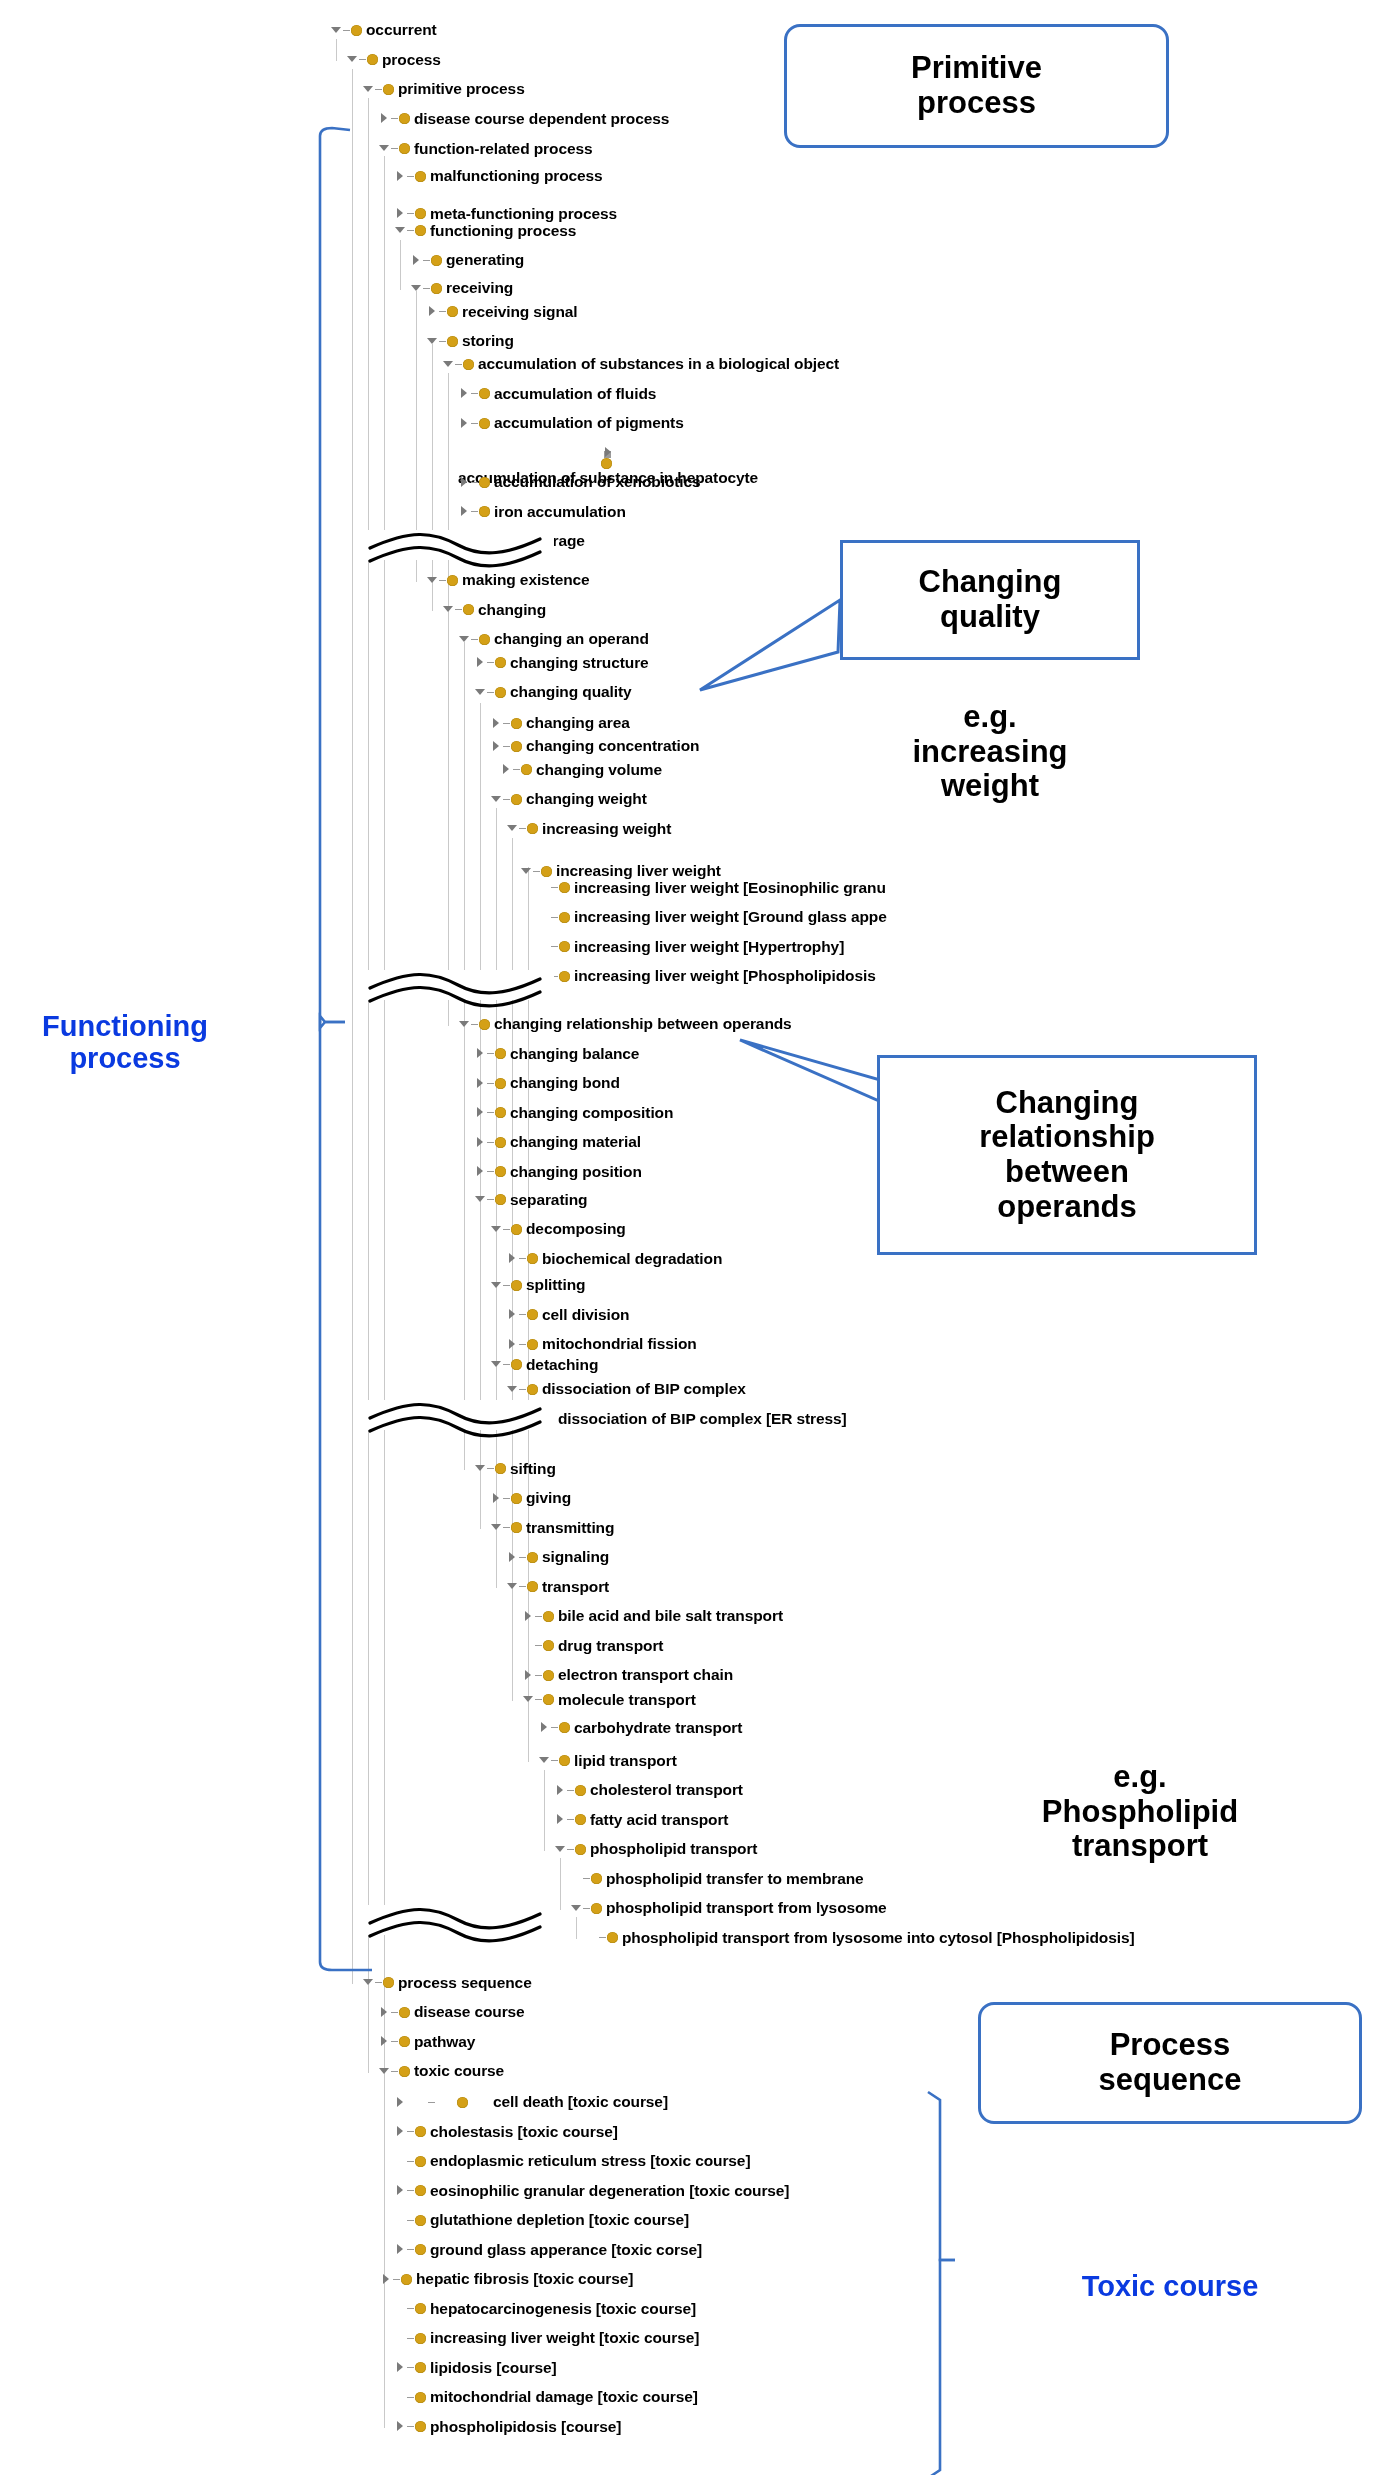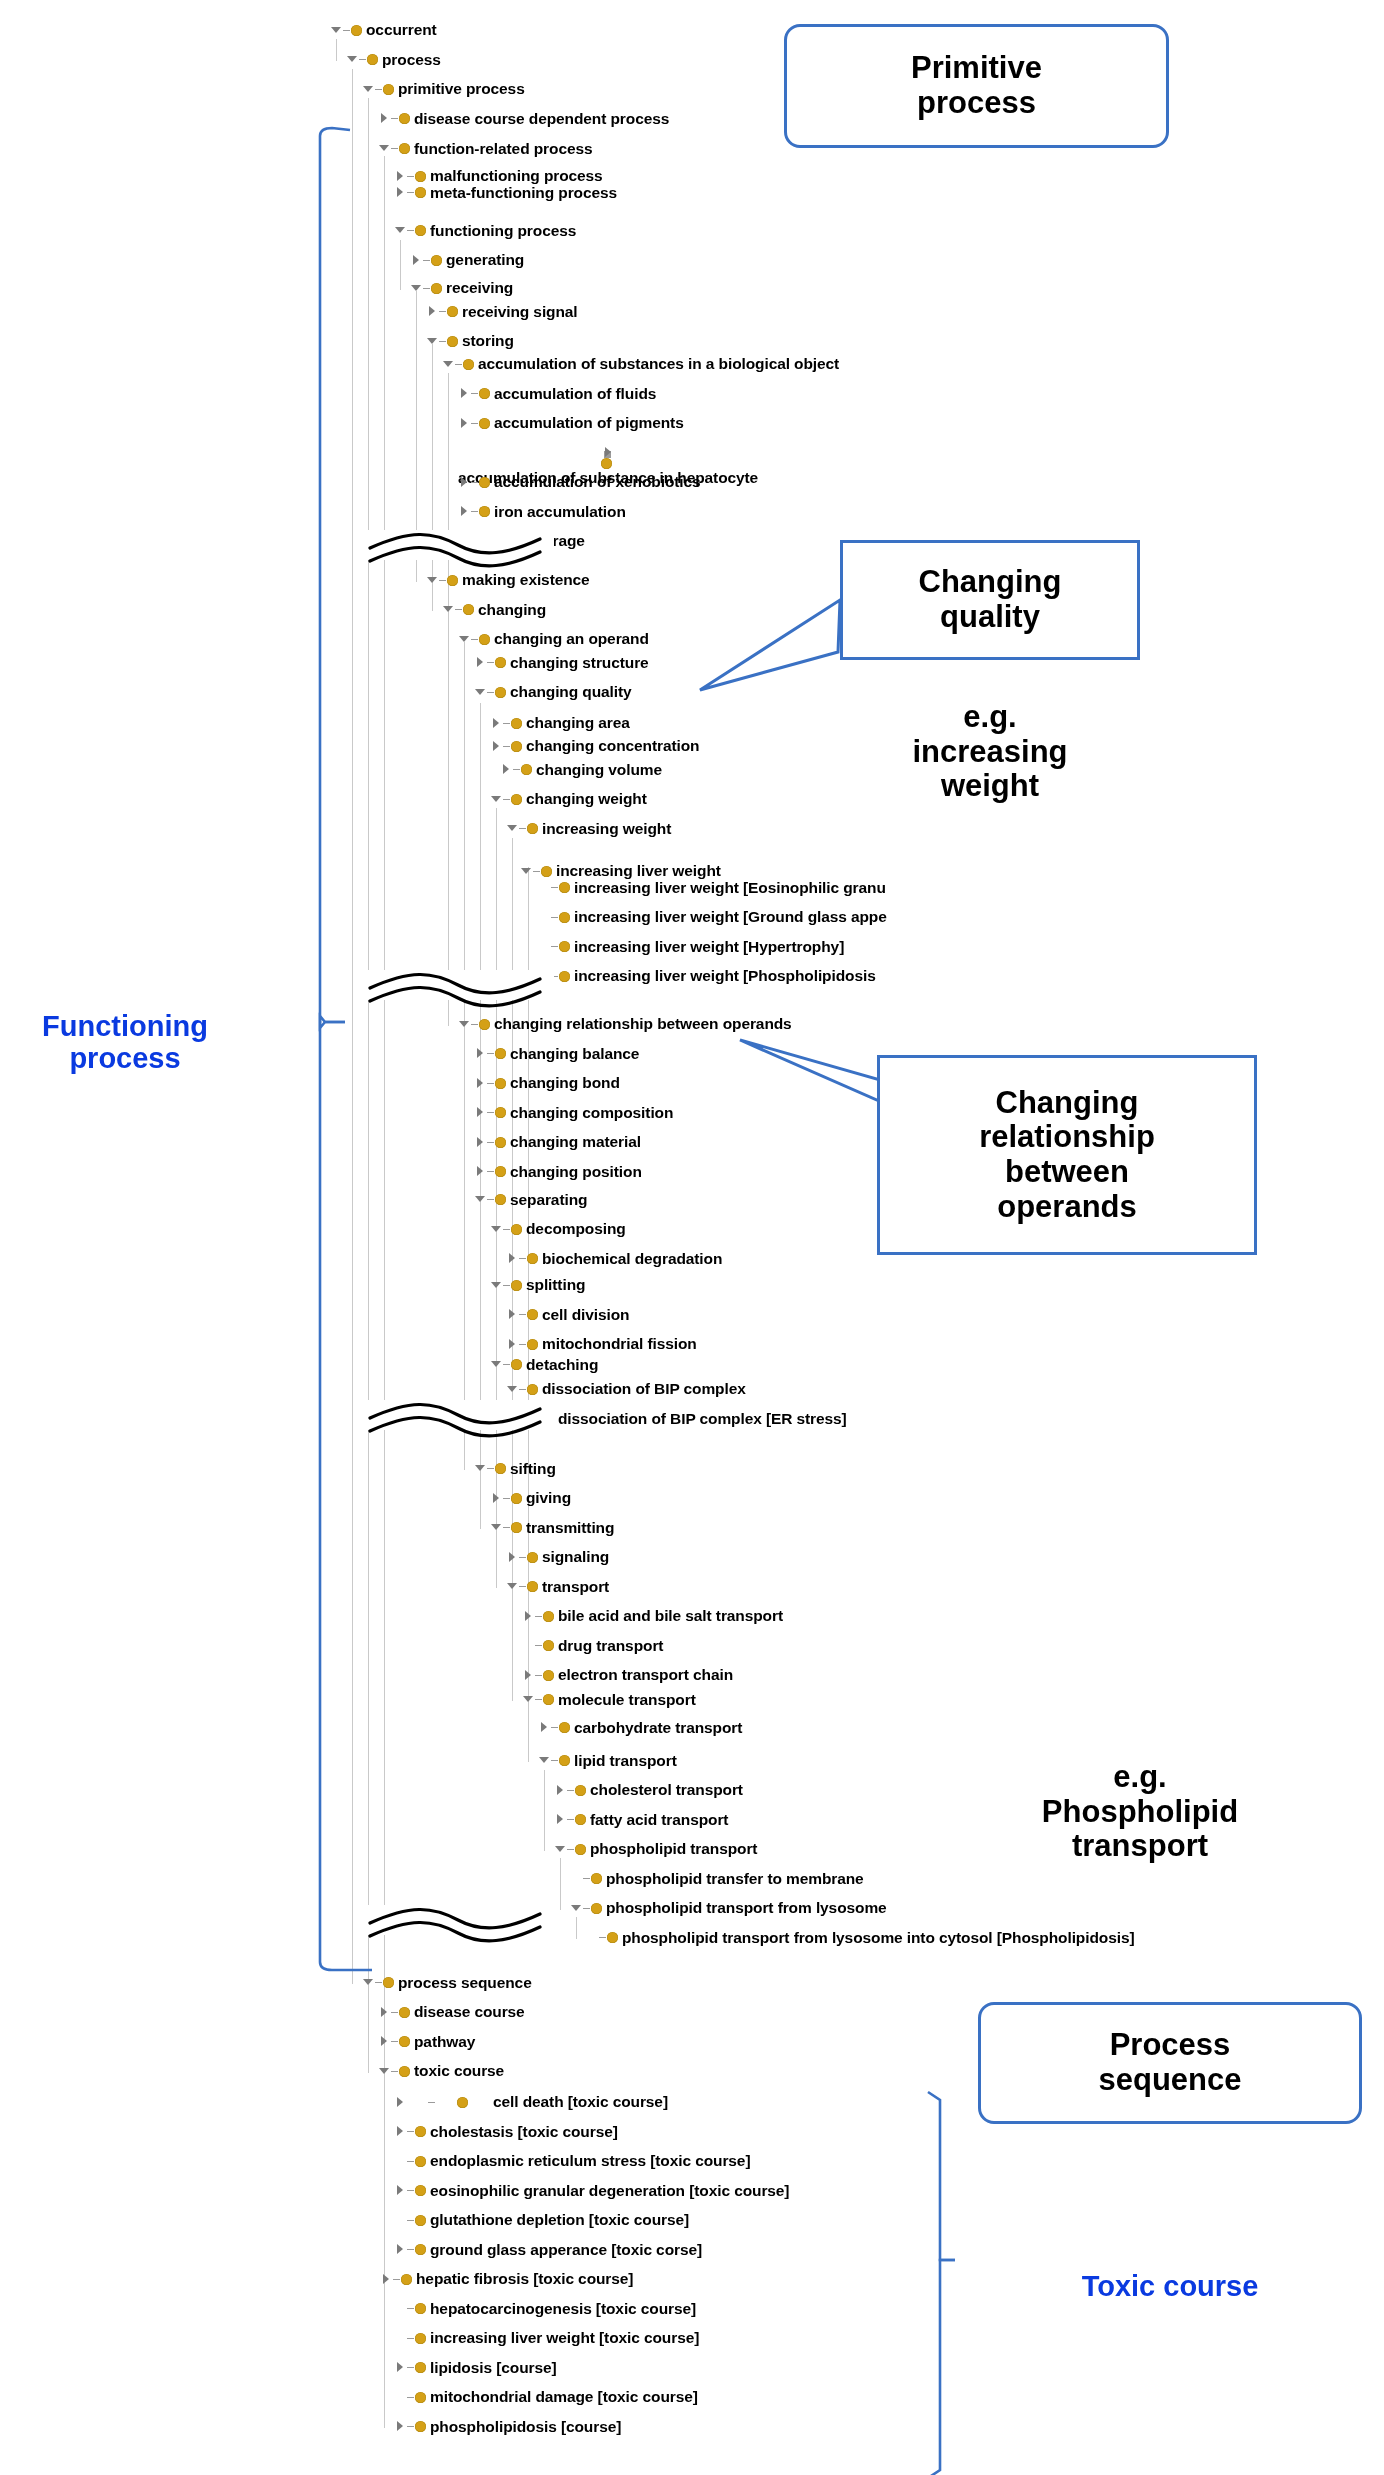--- a/index.html
+++ b/index.html
@@ -153,21 +153,21 @@
         <span class="dash"></span>
         <span class="dot"></span>
         <span class="lbl">function-related process</span>
       </div>
       <div class="node" style="left: 394px; top: 161.959px;">
         <span class="tw right"></span>
         <span class="dash"></span>
         <span class="dot"></span>
         <span class="lbl">malfunctioning process</span>
       </div>
-      <div class="node" style="left: 394px; top: 178px;">
+      <div class="node" style="left: 394px; top: 199px;">
         <span class="tw right"></span>
         <span class="dash"></span>
         <span class="dot"></span>
         <span class="lbl">meta-functioning process</span>
       </div>
       <div class="node" style="left: 394px; top: 216.314px;">
         <span class="tw down"></span>
         <span class="dash"></span>
         <span class="dot"></span>
         <span class="lbl">functioning process</span>

